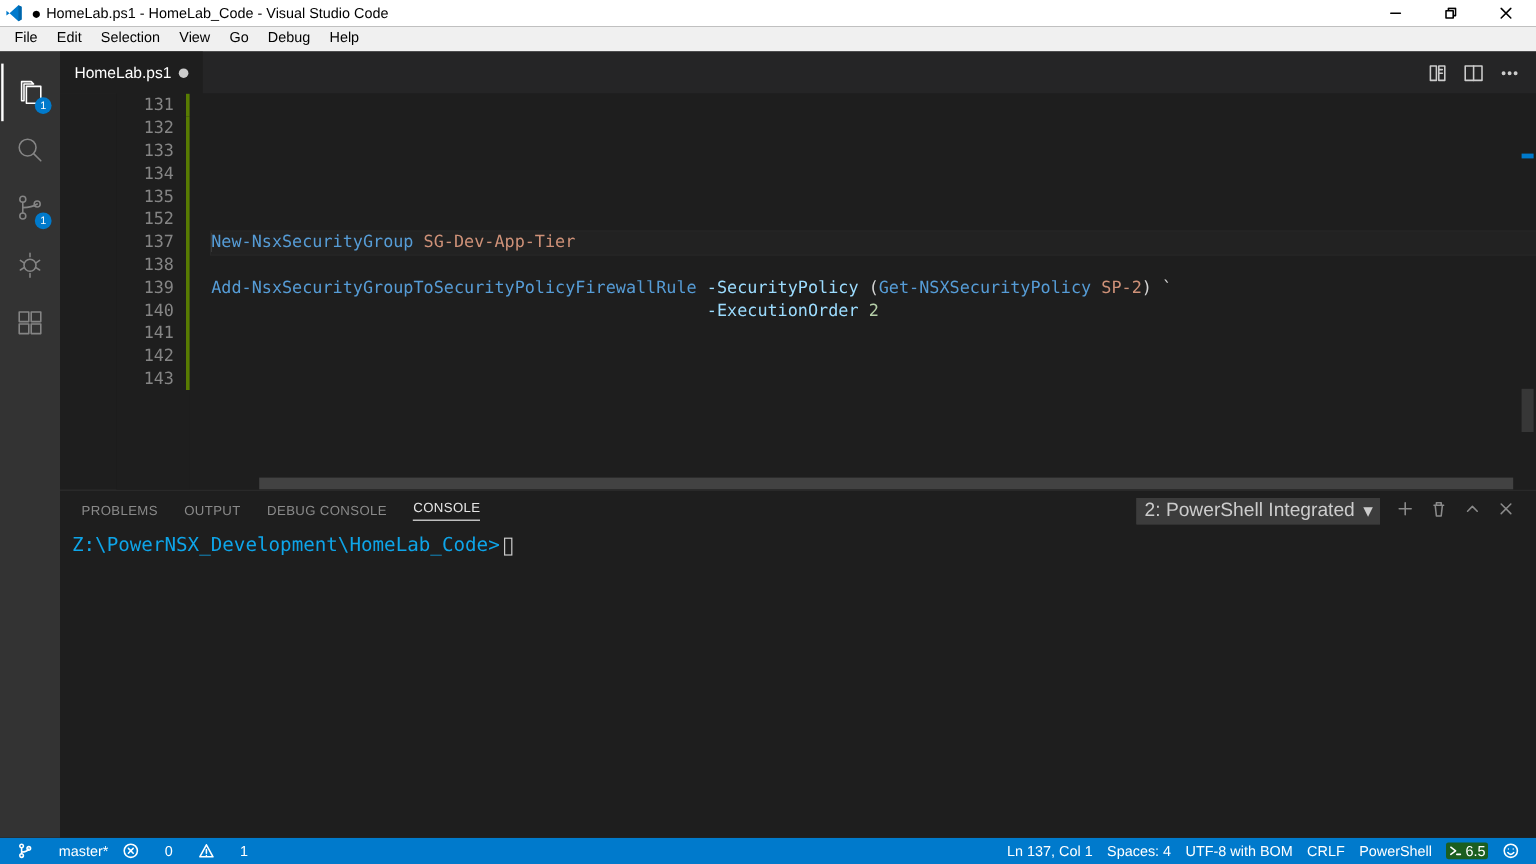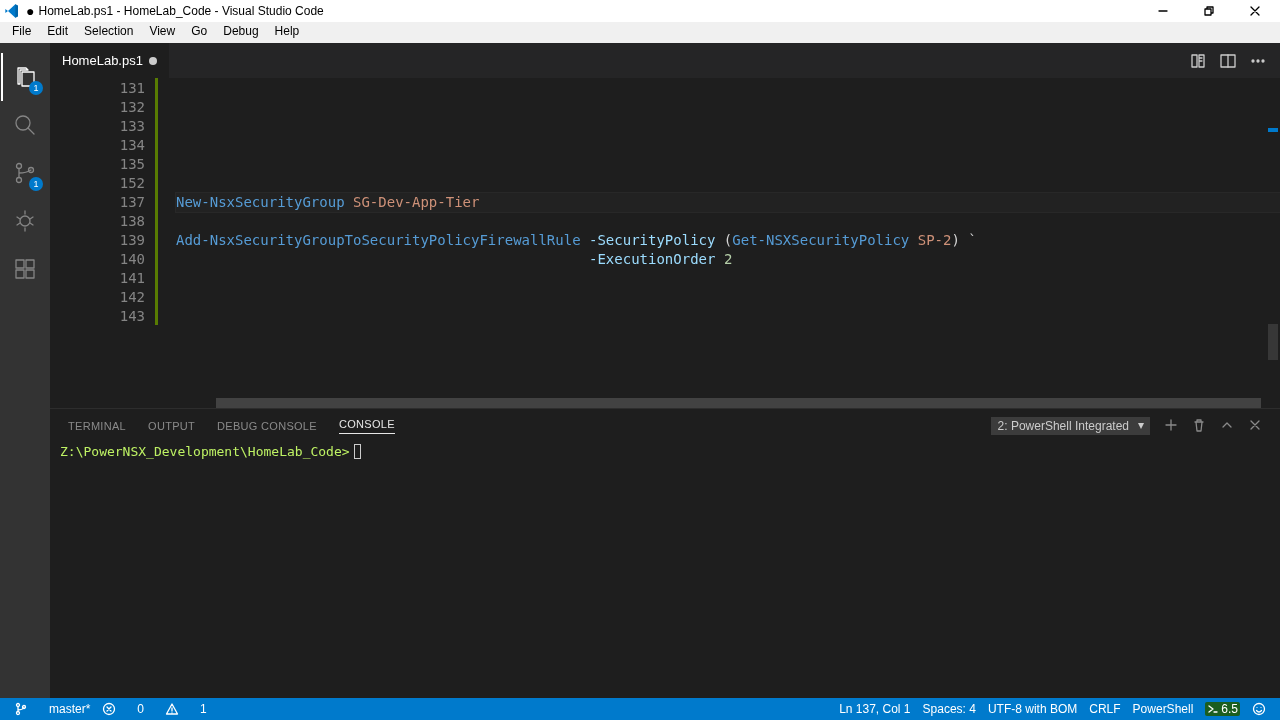--- a/index.html
+++ b/index.html
@@ -59,23 +59,23 @@
 .hscroll-thumb { position: absolute; left: 58px; width: 1045px; height: 10px; background: rgba(121,121,121,0.4); }
 .minimap-side { position: absolute; top: 0; right: 0; width: 14px; height: 100%; background: transparent; }
 .mm-ov { position: absolute; right: 2px; width: 10px; background: rgba(80,80,80,0.5); }
 
 
 .panel { height: 290px; background: #1e1e1e; display: flex; flex-direction: column; border-top: 1px solid #2d2d2d; }
 .panel-tabs { height: 33px; display: flex; align-items: center; padding: 0 18px; gap: 22px; font-size: 11px; color: #8a8a8a; }
 .panel-tab { cursor: pointer; letter-spacing: 0.3px; }
 .panel-tab.active { color: #e7e7e7; border-bottom: 1px solid #e7e7e7; padding-bottom: 3px; }
 .panel-right { margin-left: auto; display: flex; align-items: center; gap: 14px; }
-.term-select { background: #3c3c3c; color: #ccc; border: 1px solid #3c3c3c; font-size: 12px; padding: 1px 20px 1px 6px; position: relative; cursor: pointer; }
+.term-select { background: #3c3c3c; color: #ccc; border: 1px solid #3c3c3c; font-size: 16px; padding: 1px 20px 1px 6px; position: relative; cursor: pointer; }
 .term-select::after { content: '▾'; position: absolute; right: 5px; top: 0; }
-.panel-body { flex: 1; padding: 2px 10px; font-family: Consolas, monospace; font-size: 13px; color: #bef264; }
+.panel-body { flex: 1; padding: 2px 10px; font-family: Consolas, monospace; font-size: 16px; color: #0ea5e9; }
 .prompt-cursor { display: inline-block; width: 7px; height: 15px; border: 1px solid #ccc; vertical-align: text-bottom; margin-left: 4px; }
 
 
 .statusbar { height: 22px; background: #007acc; display: flex; align-items: center; font-size: 12px; color: #fff; padding: 0 8px; }
 .status-item { padding: 0 6px; display: flex; align-items: center; gap: 21px; height: 22px; cursor: pointer; }
 .status-right { margin-left: auto; display: flex; }
 .ps-badge { background: #1b5e20; padding: 0 2px; border-radius: 2px; display: flex; align-items: center; gap: 2px; }
 
 svg { stroke: currentColor; fill: none; stroke-width: 1.3; stroke-linecap: round; stroke-linejoin: round; }
 </style>
@@ -225,21 +225,21 @@
           </div>
       </div>
       <div class="minimap-side">
         <div class="mm-ov" style="top:50px;height:4px;background:#007acc"></div>
         <div class="mm-ov" style="top:246px;height:36px"></div>
       </div>
     </div>
 
     <div class="panel">
       <div class="panel-tabs">
-        <div class="panel-tab">TERMINAL</div>
+        <div class="panel-tab">PROBLEMS</div>
         <div class="panel-tab">OUTPUT</div>
         <div class="panel-tab">DEBUG CONSOLE</div>
         <div class="panel-tab active">CONSOLE</div>
         <div class="panel-right">
           <div class="term-select">2: PowerShell Integrated</div>
           <div><svg width="14" height="14" viewBox="0 0 14 14">
                 <path d="M7 2v10M2 7h10"></path>
               </svg></div>
           <div><svg width="14" height="14" viewBox="0 0 14 14">
                 <path d="M3 4h8M5 4V2h4v2M4 4l1 9h4l1-9"></path>

